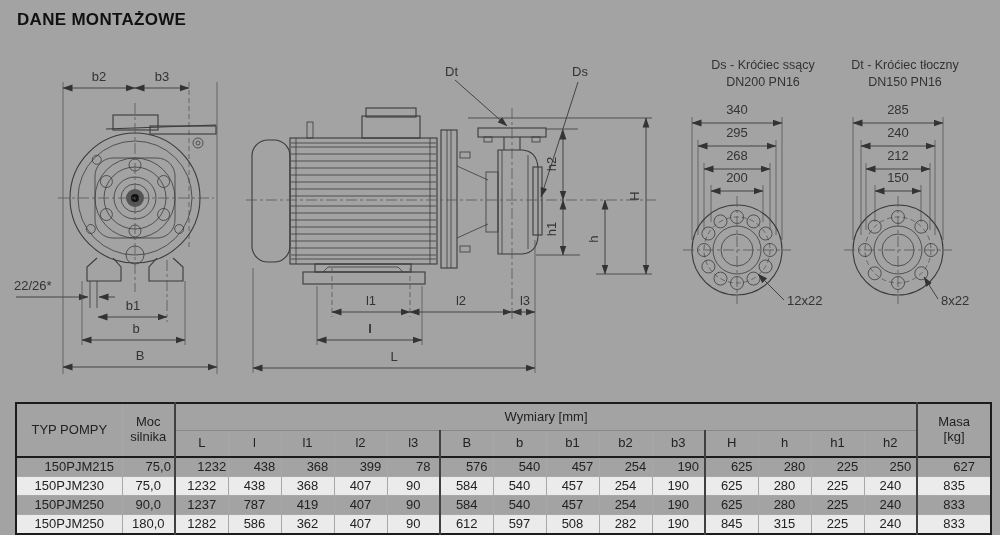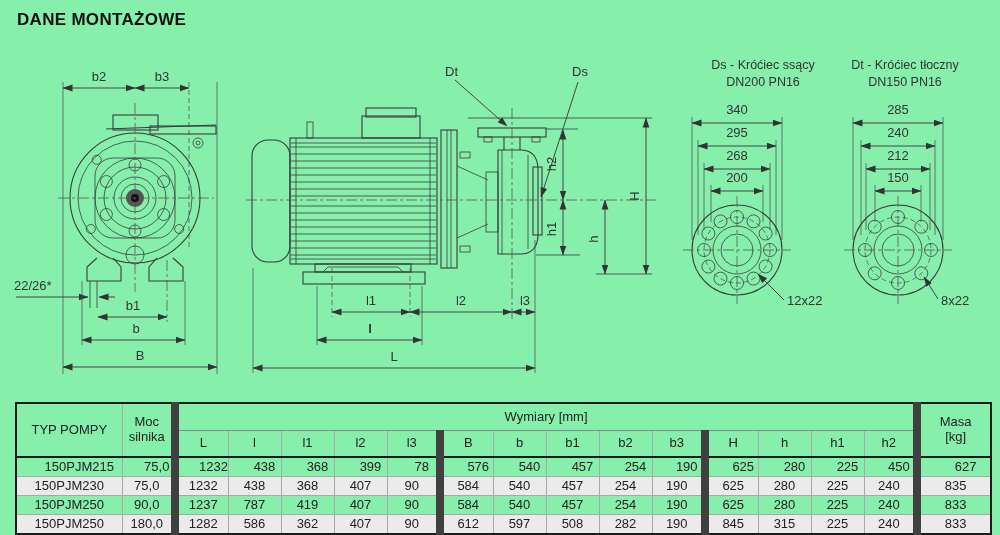--- a/index.html
+++ b/index.html
@@ -1,38 +1,38 @@
 <!DOCTYPE html>
 <html><head>
 <meta charset="utf-8">
 <style>
   html,body{margin:0;padding:0;background:#fff;}
   body{font-family:"Liberation Sans","DejaVu Sans",sans-serif;color:#222;}
-  .page{position:relative;width:1000px;height:535px;background:#86efac;overflow:hidden;}
+  .page{position:relative;width:1000px;height:535px;background:#a3a3a3;overflow:hidden;}
   .page-title{position:absolute;left:17px;top:10px;font-size:17px;font-weight:bold;color:#111;letter-spacing:.3px;}
   svg{position:absolute;left:0;top:0;}
   svg text{font-family:"Liberation Sans","DejaVu Sans",sans-serif;font-size:13px;fill:#333;}
   svg text.sm{font-size:12.5px;}
   svg text.bold{font-weight:bold;}
   .ol{stroke:#3b3b3b;stroke-width:1.1;fill:none;}
   .tl{stroke:#3b3b3b;stroke-width:.8;fill:none;}
   .dl{stroke:#444;stroke-width:1;fill:none;}
   .ext{stroke:#555;stroke-width:.8;fill:none;}
   .cl{stroke:#555;stroke-width:.8;fill:none;stroke-dasharray:11 3 3 3;}
   .dsh{stroke:#555;stroke-width:.8;fill:none;stroke-dasharray:5 3;}
   
   table.dims{position:absolute;left:15px;top:402px;width:975px;border-collapse:collapse;table-layout:fixed;
     font-size:13px;color:#222;border:2px solid #1c1c1c;}
   table.dims th,table.dims td{border:1px solid #a8a8a8;font-weight:normal;text-align:center;padding:0;line-height:1.15;}
   table.dims thead tr.top th{height:26px;border-bottom:1px solid #888;}
   table.dims thead tr.sub th{height:25px;}
   table.dims tbody td{height:18px;border-top:1px solid #bfbfbf;}
   table.dims tbody tr:first-child td{border-top:2px solid #1c1c1c;padding-left:20px;}
   table.dims tbody tr:nth-child(even){background:#ebebeb;}
-  table.dims .gl{border-left:8px solid #404040;}
+  table.dims .gl{border-left:2px solid #404040;}
   col.c-type{width:106px;} col.c-pow{width:53px;} col.c-dim{width:53px;} col.c-mass{width:74px;}
 </style>
 </head>
 <body>
 
 <div class="page">
 
   <div class="page-title">DANE MONTAŻOWE</div>
 
   <svg width="1000" height="400" viewBox="0 0 1000 400">
@@ -331,21 +331,21 @@
         <td>399</td>
         <td>78</td>
         <td class="gl">576</td>
         <td>540</td>
         <td>457</td>
         <td>254</td>
         <td>190</td>
         <td class="gl">625</td>
         <td>280</td>
         <td>225</td>
-        <td>450</td>
+        <td>250</td>
         <td class="gl">627</td>
       </tr>
       <tr>
         <td>150PJM230</td>
         <td>75,0</td>
         <td class="gl">1232</td>
         <td>438</td>
         <td>368</td>
         <td>407</td>
         <td>90</td>

